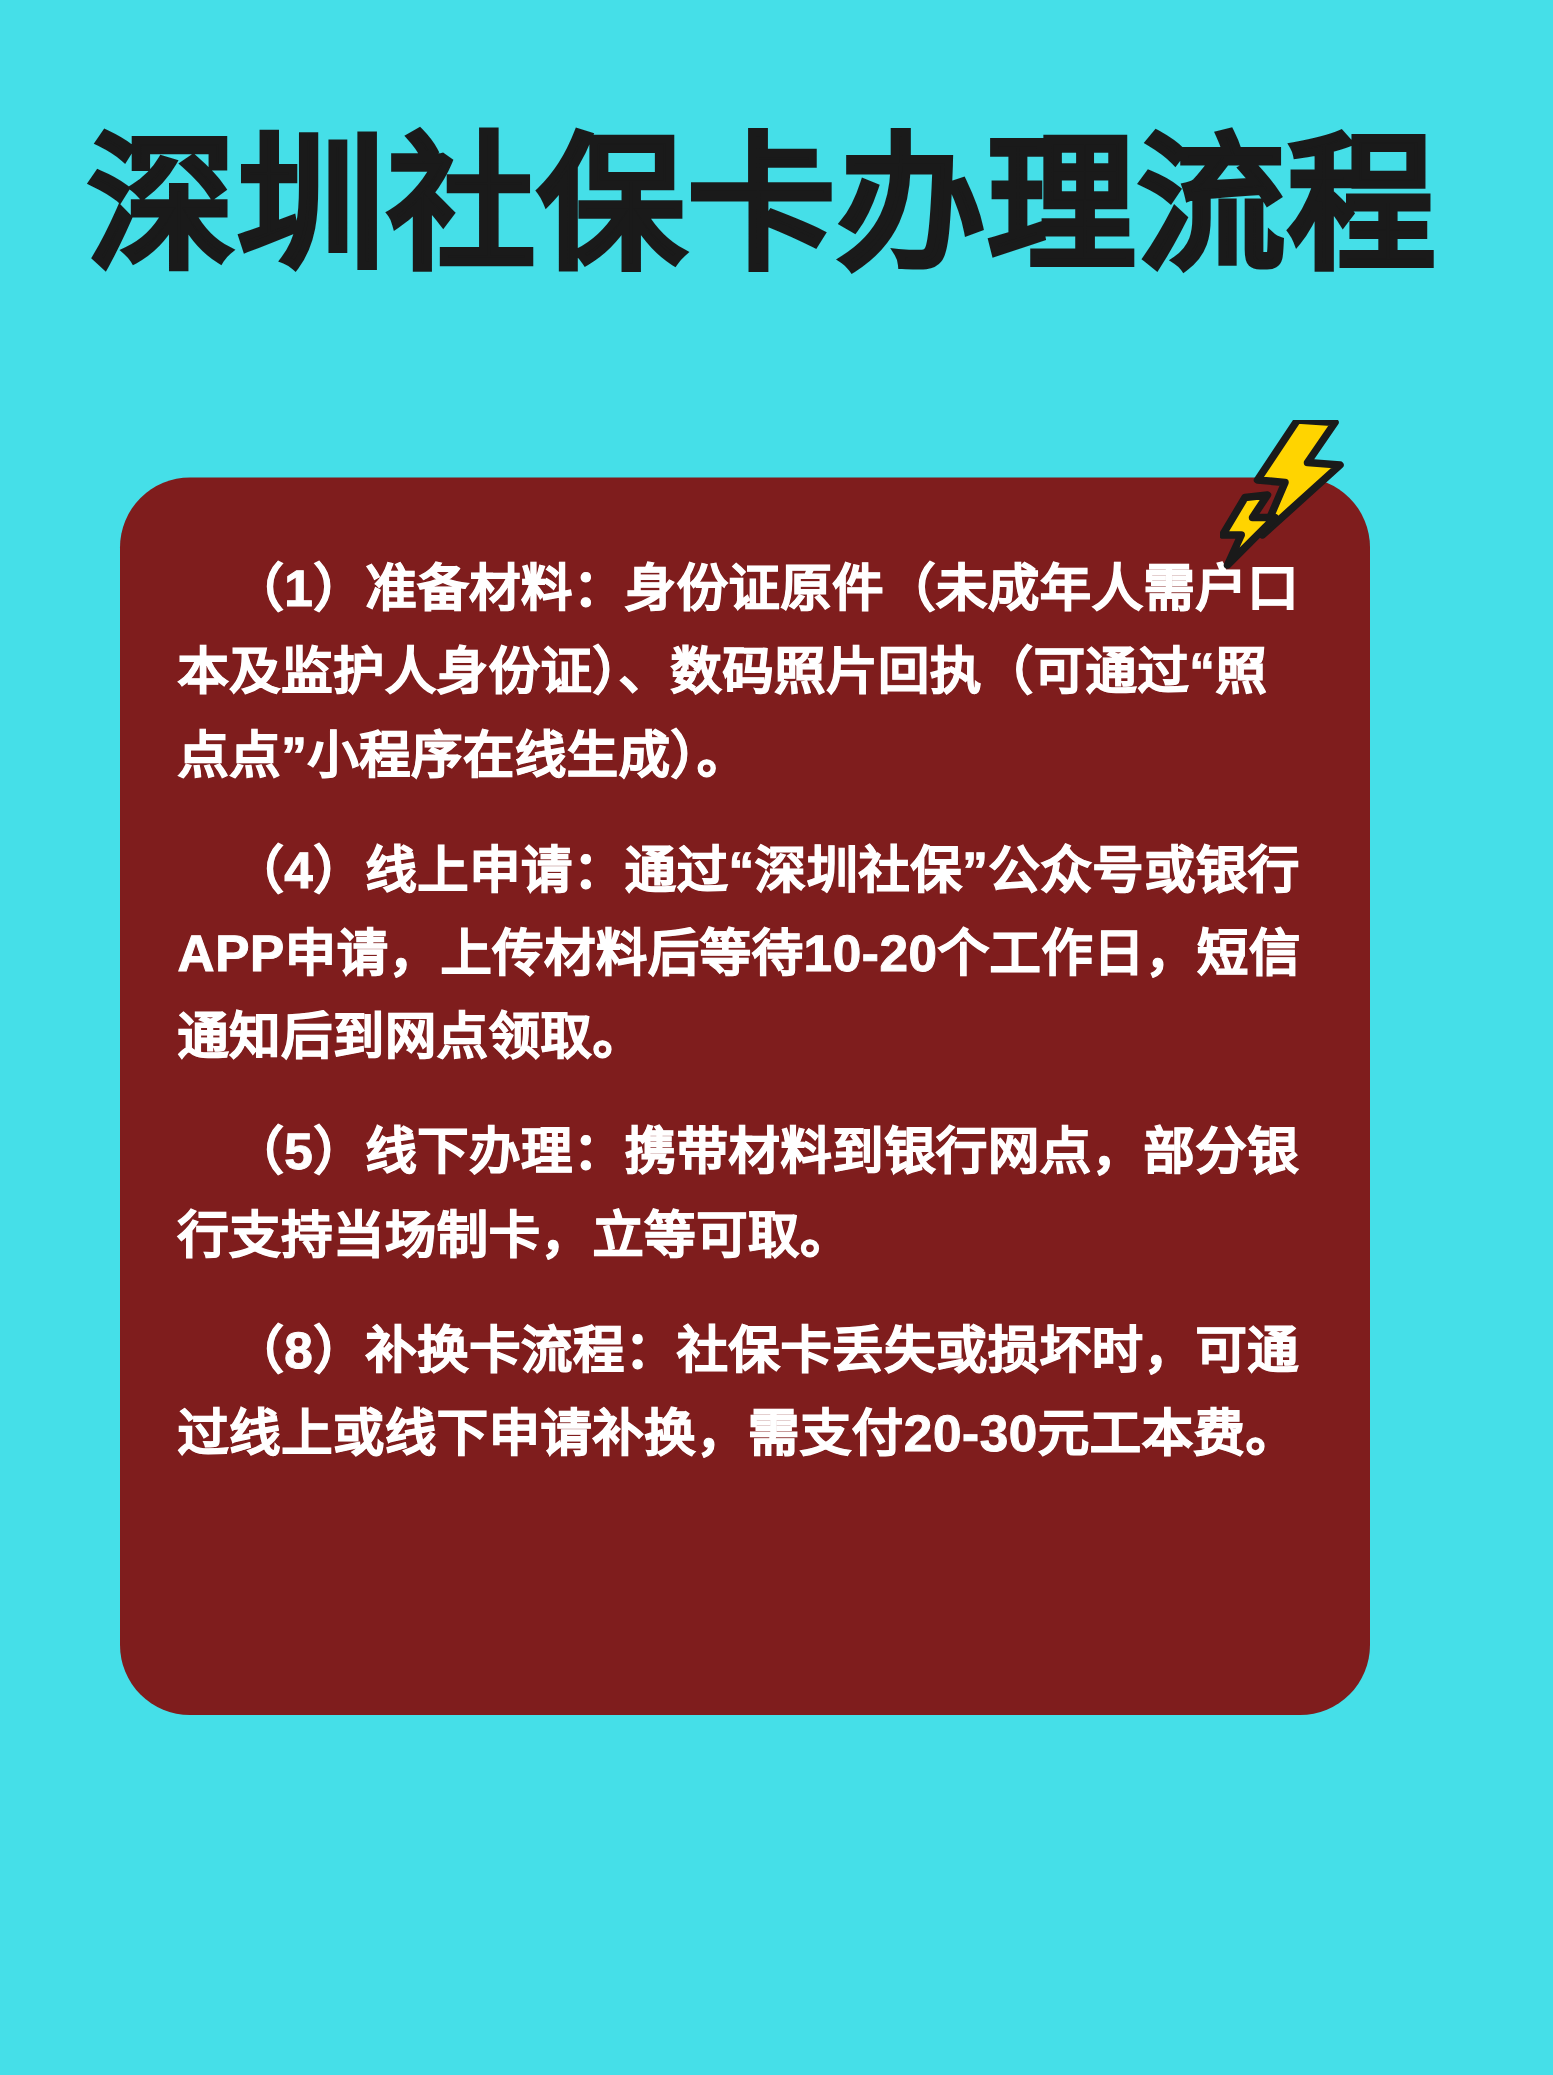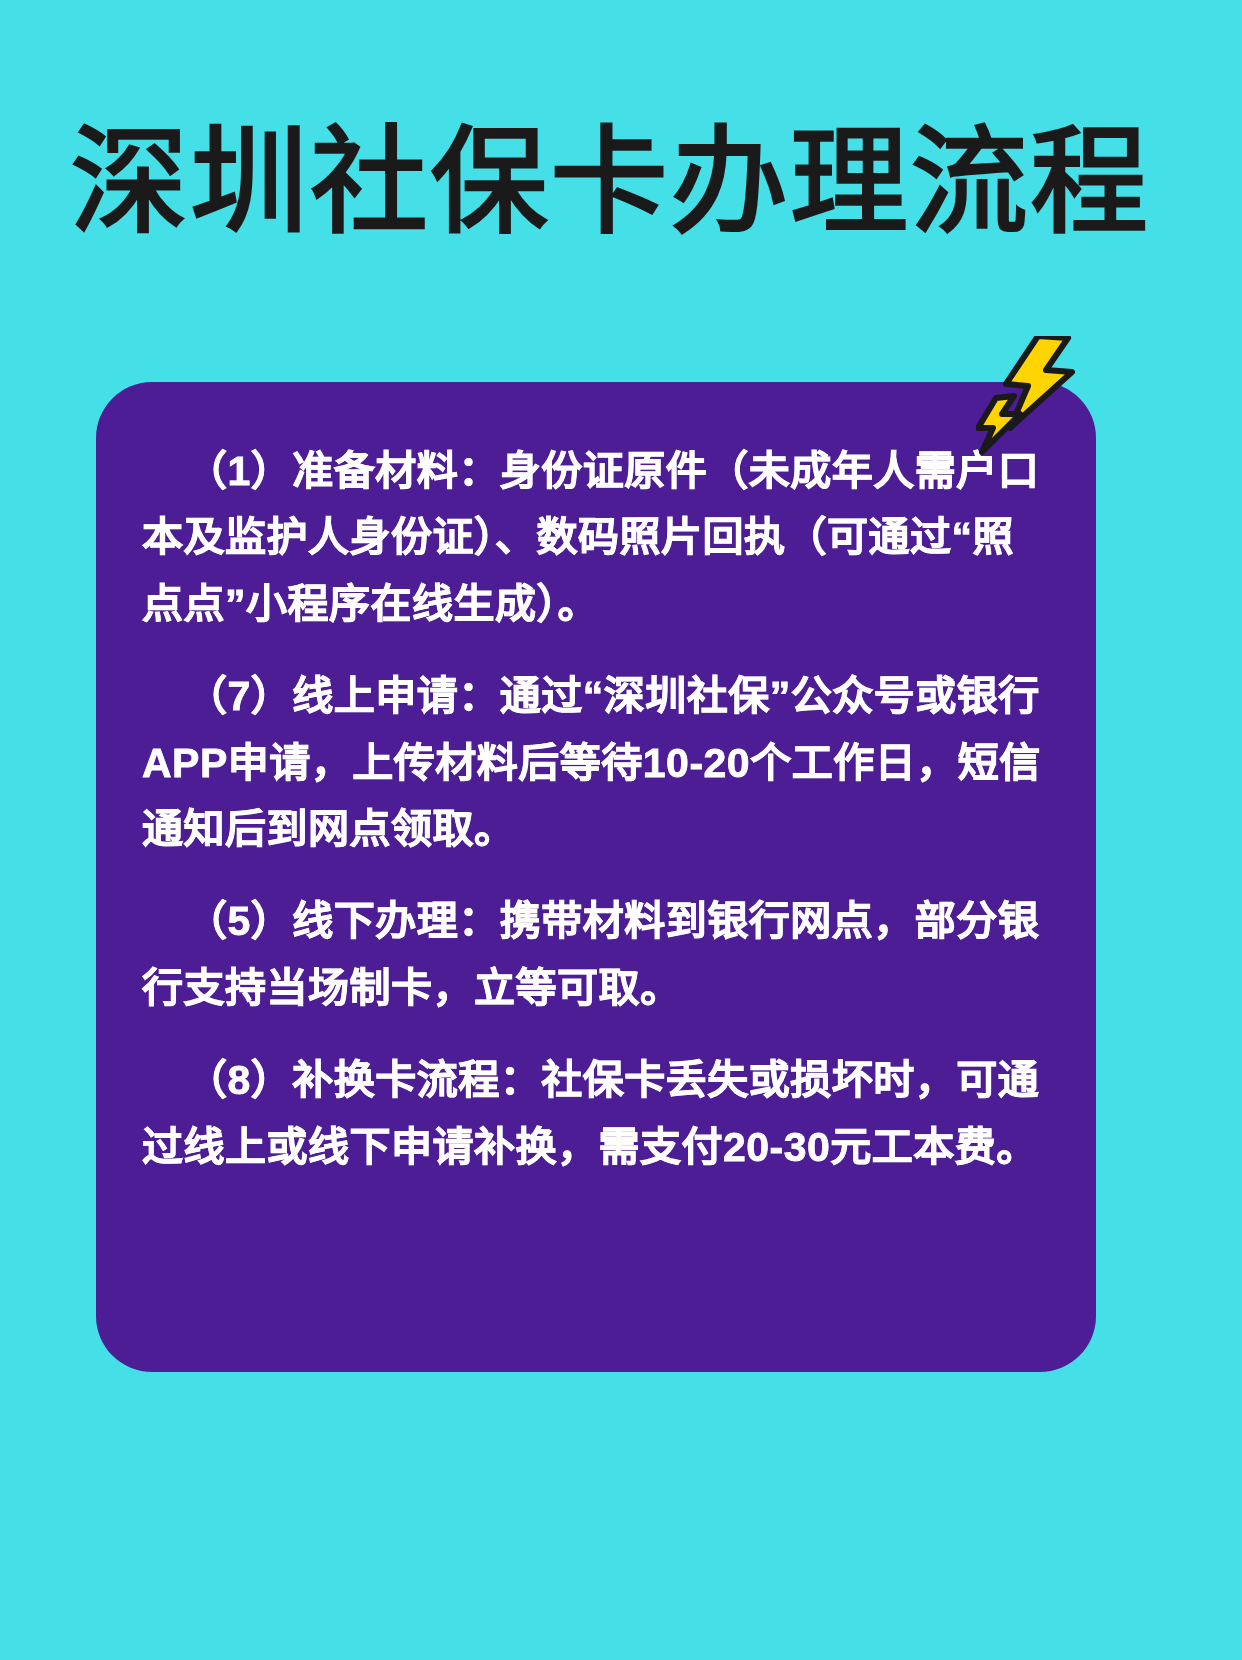--- a/index.html
+++ b/index.html
@@ -15,38 +15,38 @@
     position: relative;
   }
   .poster {
     position: relative;
     width: 1242px;
     height: 1660px;
     box-sizing: border-box;
   }
   .title {
     position: absolute;
-    top: 113px;
+    top: 96px;
     left: 70px;
     width: 1100px;
     font-size: 118px;
     line-height: 1.18;
-    font-weight: 400;
+    font-weight: 700;
     color: #1a1a1a;
     letter-spacing: 2px;
     white-space: nowrap;
     -webkit-text-stroke: 3px #1a1a1a;
   }
   .card {
     position: absolute;
     left: 96px;
     top: 382px;
     width: 1000px;
     height: 990px;
-    background: #4c1d95;
+    background: #7f1d1d;
     border-radius: 56px;
     box-sizing: border-box;
     padding: 56px 46px 40px 46px;
   }
   .bolt {
     position: absolute;
     right: 10px;
     top: -46px;
     width: 110px;
     height: 120px;
@@ -76,20 +76,20 @@
 
     <span class="bolt">
       <svg width="110" height="120" viewBox="0 0 110 120" xmlns="http://www.w3.org/2000/svg">
         <polygon points="62,0 30,48 52,50 34,92 96,36 70,34 92,2" fill="#ffd400" stroke="#1a1a1a" stroke-width="6" stroke-linejoin="round"></polygon>
         <polygon points="20,62 2,92 17,92 6,116 44,78 26,78 38,60" fill="#ffd400" stroke="#1a1a1a" stroke-width="6" stroke-linejoin="round"></polygon>
       </svg>
     </span>
 
     <p class="para">（1）准备材料：身份证原件（未成年人需户口本及监护人身份证）、数码照片回执（可通过“照点点”小程序在线生成）。</p>
 
-    <p class="para">（7）线上申请：通过“深圳社保”公众号或银行APP申请，上传材料后等待10-20个工作日，短信通知后到网点领取。</p>
+    <p class="para">（4）线上申请：通过“深圳社保”公众号或银行APP申请，上传材料后等待10-20个工作日，短信通知后到网点领取。</p>
 
     <p class="para">（5）线下办理：携带材料到银行网点，部分银行支持当场制卡，立等可取。</p>
 
     <p class="para">（8）补换卡流程：社保卡丢失或损坏时，可通过线上或线下申请补换，需支付20-30元工本费。</p>
 
   </div>
 </div>
 
 </body></html>

